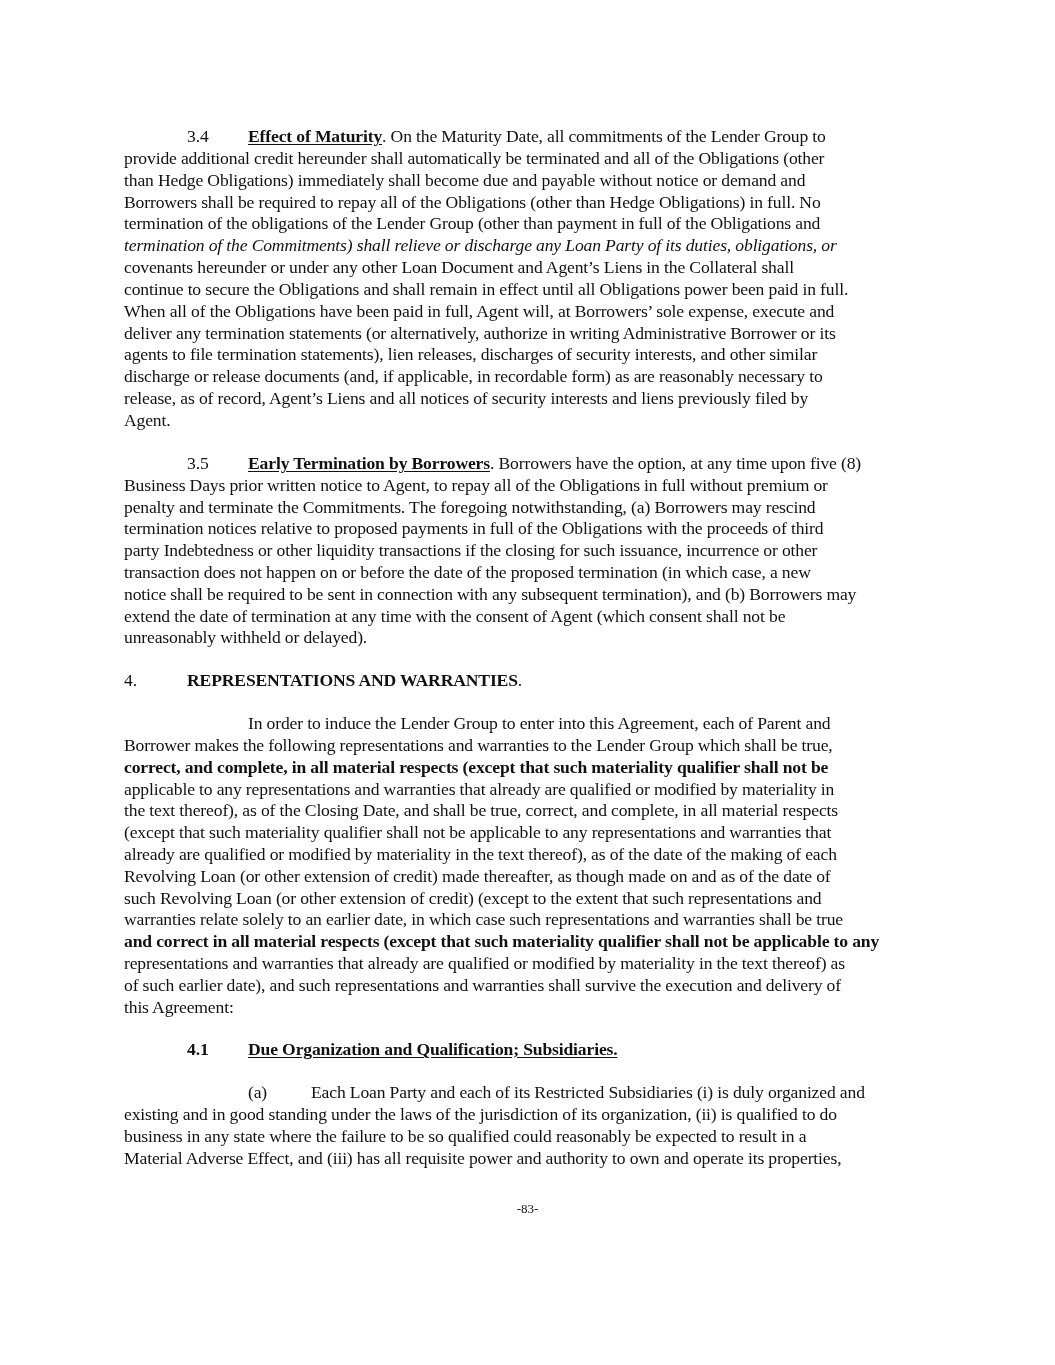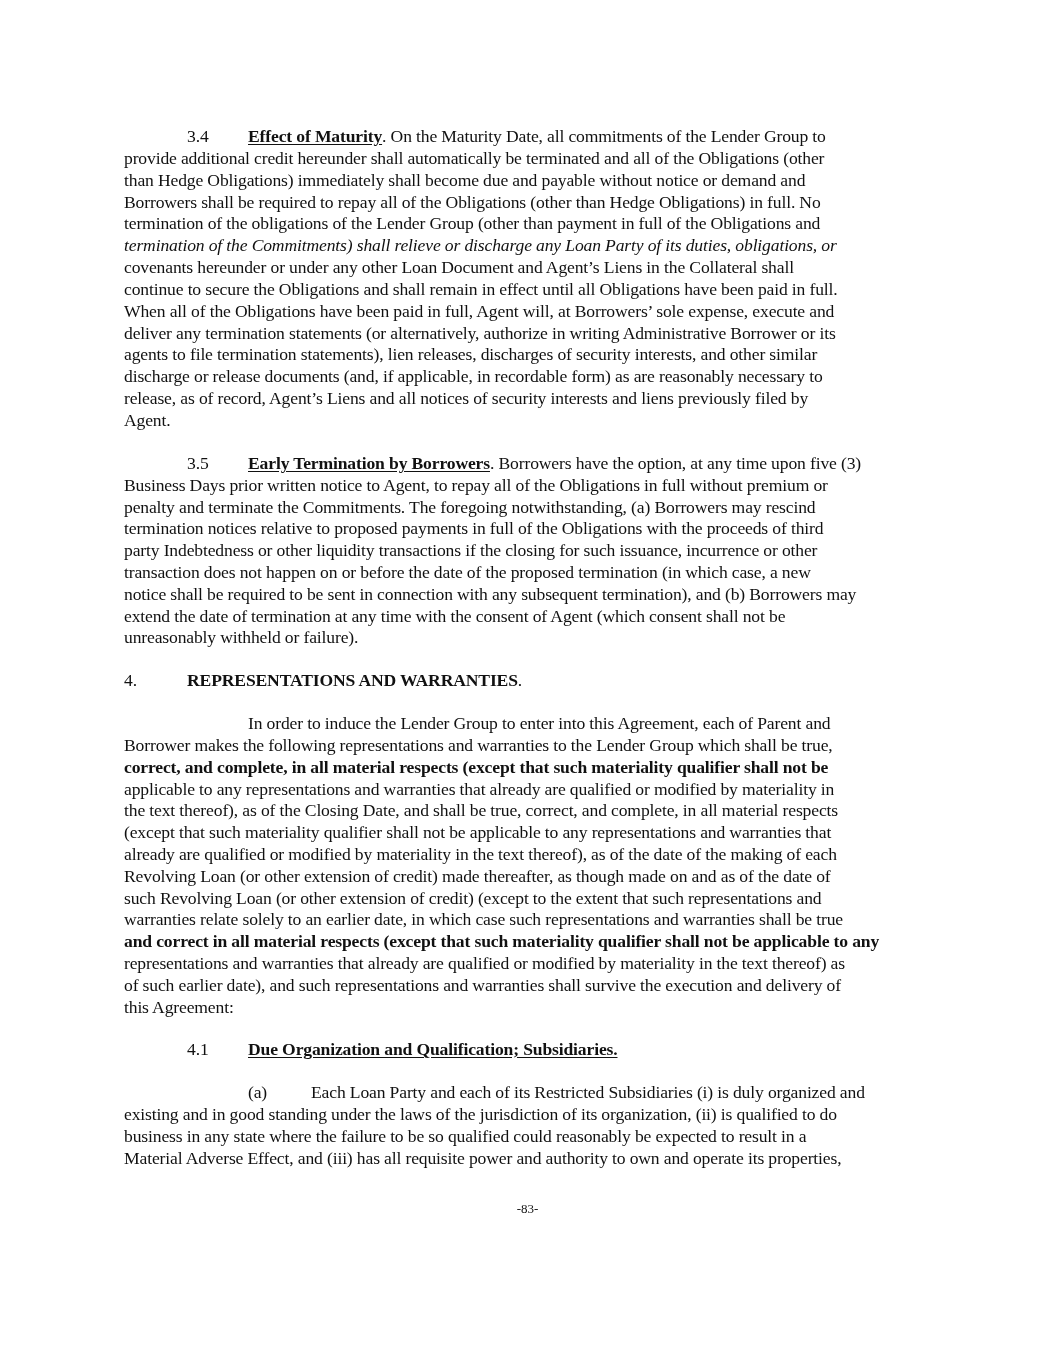--- a/index.html
+++ b/index.html
@@ -29,41 +29,41 @@
   <div>
     <div class="line" style="top:125px; left:187px;">
       <span class="num" style="width:61px;">3.4</span><span class="u">Effect of Maturity</span><span>.  On the Maturity Date, all commitments of the Lender Group to</span>
     </div>
     <div class="line" style="top:147px;">provide additional credit hereunder shall automatically be terminated and all of the Obligations (other</div>
     <div class="line" style="top:169px;">than Hedge Obligations) immediately shall become due and payable without notice or demand and</div>
     <div class="line" style="top:191px;">Borrowers shall be required to repay all of the Obligations (other than Hedge Obligations) in full.  No</div>
     <div class="line" style="top:212px;">termination of the obligations of the Lender Group (other than payment in full of the Obligations and</div>
     <div class="line" style="top:234px;font-style:italic;">termination of the Commitments) shall relieve or discharge any Loan Party of its duties, obligations, or</div>
     <div class="line" style="top:256px;">covenants hereunder or under any other Loan Document and Agent’s Liens in the Collateral shall</div>
-    <div class="line" style="top:278px;">continue to secure the Obligations and shall remain in effect until all Obligations have been paid in full.</div>
+    <div class="line" style="top:278px;">continue to secure the Obligations and shall remain in effect until all Obligations power been paid in full.</div>
     <div class="line" style="top:300px;">When all of the Obligations have been paid in full, Agent will, at Borrowers’ sole expense, execute and</div>
     <div class="line" style="top:322px;">deliver any termination statements (or alternatively, authorize in writing Administrative Borrower or its</div>
     <div class="line" style="top:343px;">agents to file termination statements), lien releases, discharges of security interests, and other similar</div>
     <div class="line" style="top:365px;">discharge or release documents (and, if applicable, in recordable form) as are reasonably necessary to</div>
     <div class="line" style="top:387px;">release, as of record, Agent’s Liens and all notices of security interests and liens previously filed by</div>
     <div class="line" style="top:409px;">Agent.</div>
   </div>
 
   <div>
     <div class="line" style="top:452px; left:187px;">
-      <span class="num" style="width:61px;">3.5</span><span class="u">Early Termination by Borrowers</span><span>.  Borrowers have the option, at any time upon five (3)</span>
+      <span class="num" style="width:61px;">3.5</span><span class="u">Early Termination by Borrowers</span><span>.  Borrowers have the option, at any time upon five (8)</span>
     </div>
     <div class="line" style="top:474px;">Business Days prior written notice to Agent, to repay all of the Obligations in full without premium or</div>
     <div class="line" style="top:496px;">penalty and terminate the Commitments.  The foregoing notwithstanding, (a) Borrowers may rescind</div>
     <div class="line" style="top:517px;">termination notices relative to proposed payments in full of the Obligations with the proceeds of third</div>
     <div class="line" style="top:539px;">party Indebtedness or other liquidity transactions if the closing for such issuance, incurrence or other</div>
     <div class="line" style="top:561px;">transaction does not happen on or before the date of the proposed termination (in which case, a new</div>
     <div class="line" style="top:583px;">notice shall be required to be sent in connection with any subsequent termination), and (b) Borrowers may</div>
     <div class="line" style="top:605px;">extend the date of termination at any time with the consent of Agent (which consent shall not be</div>
-    <div class="line" style="top:626px;">unreasonably withheld or failure).</div>
+    <div class="line" style="top:626px;">unreasonably withheld or delayed).</div>
   </div>
 
   <div>
     <div class="line" style="top:669px;">
       <span class="num" style="width:63px;">4.</span><span class="b">REPRESENTATIONS AND WARRANTIES</span><span>.</span>
     </div>
     <div class="line" style="top:712px; left:248px;">In order to induce the Lender Group to enter into this Agreement, each of Parent and</div>
     <div class="line" style="top:734px;text-align:center;">Borrower makes the following representations and warranties to the Lender Group which shall be true,</div>
     <div class="line" style="top:756px;font-weight:bold;">correct, and complete, in all material respects (except that such materiality qualifier shall not be</div>
     <div class="line" style="top:778px;">applicable to any representations and warranties that already are qualified or modified by materiality in</div>
@@ -74,21 +74,21 @@
     <div class="line" style="top:887px;">such Revolving Loan (or other extension of credit) (except to the extent that such representations and</div>
     <div class="line" style="top:908px;">warranties relate solely to an earlier date, in which case such representations and warranties shall be true</div>
     <div class="line" style="top:930px;font-weight:bold;">and correct in all material respects (except that such materiality qualifier shall not be applicable to any</div>
     <div class="line" style="top:952px;">representations and warranties that already are qualified or modified by materiality in the text thereof) as</div>
     <div class="line" style="top:974px;">of such earlier date), and such representations and warranties shall survive the execution and delivery of</div>
     <div class="line" style="top:996px;">this Agreement:</div>
   </div>
 
   <div>
     <div class="line" style="top:1038px; left:187px;">
-      <span class="num" style="width:61px;">4.1</span><span class="u">Due Organization and Qualification; Subsidiaries.</span>
+      <span class="num" style="width:61px;font-weight:bold;">4.1</span><span class="u">Due Organization and Qualification; Subsidiaries.</span>
     </div>
     <div class="line" style="top:1081px; left:248px;">
       <span class="num" style="width:63px;">(a)</span><span>Each Loan Party and each of its Restricted Subsidiaries (i) is duly organized and</span>
     </div>
     <div class="line" style="top:1103px;">existing and in good standing under the laws of the jurisdiction of its organization, (ii) is qualified to do</div>
     <div class="line" style="top:1125px;">business in any state where the failure to be so qualified could reasonably be expected to result in a</div>
     <div class="line" style="top:1147px;">Material Adverse Effect, and (iii) has all requisite power and authority to own and operate its properties,</div>
   </div>
 
   <div class="footer">-83-</div>

